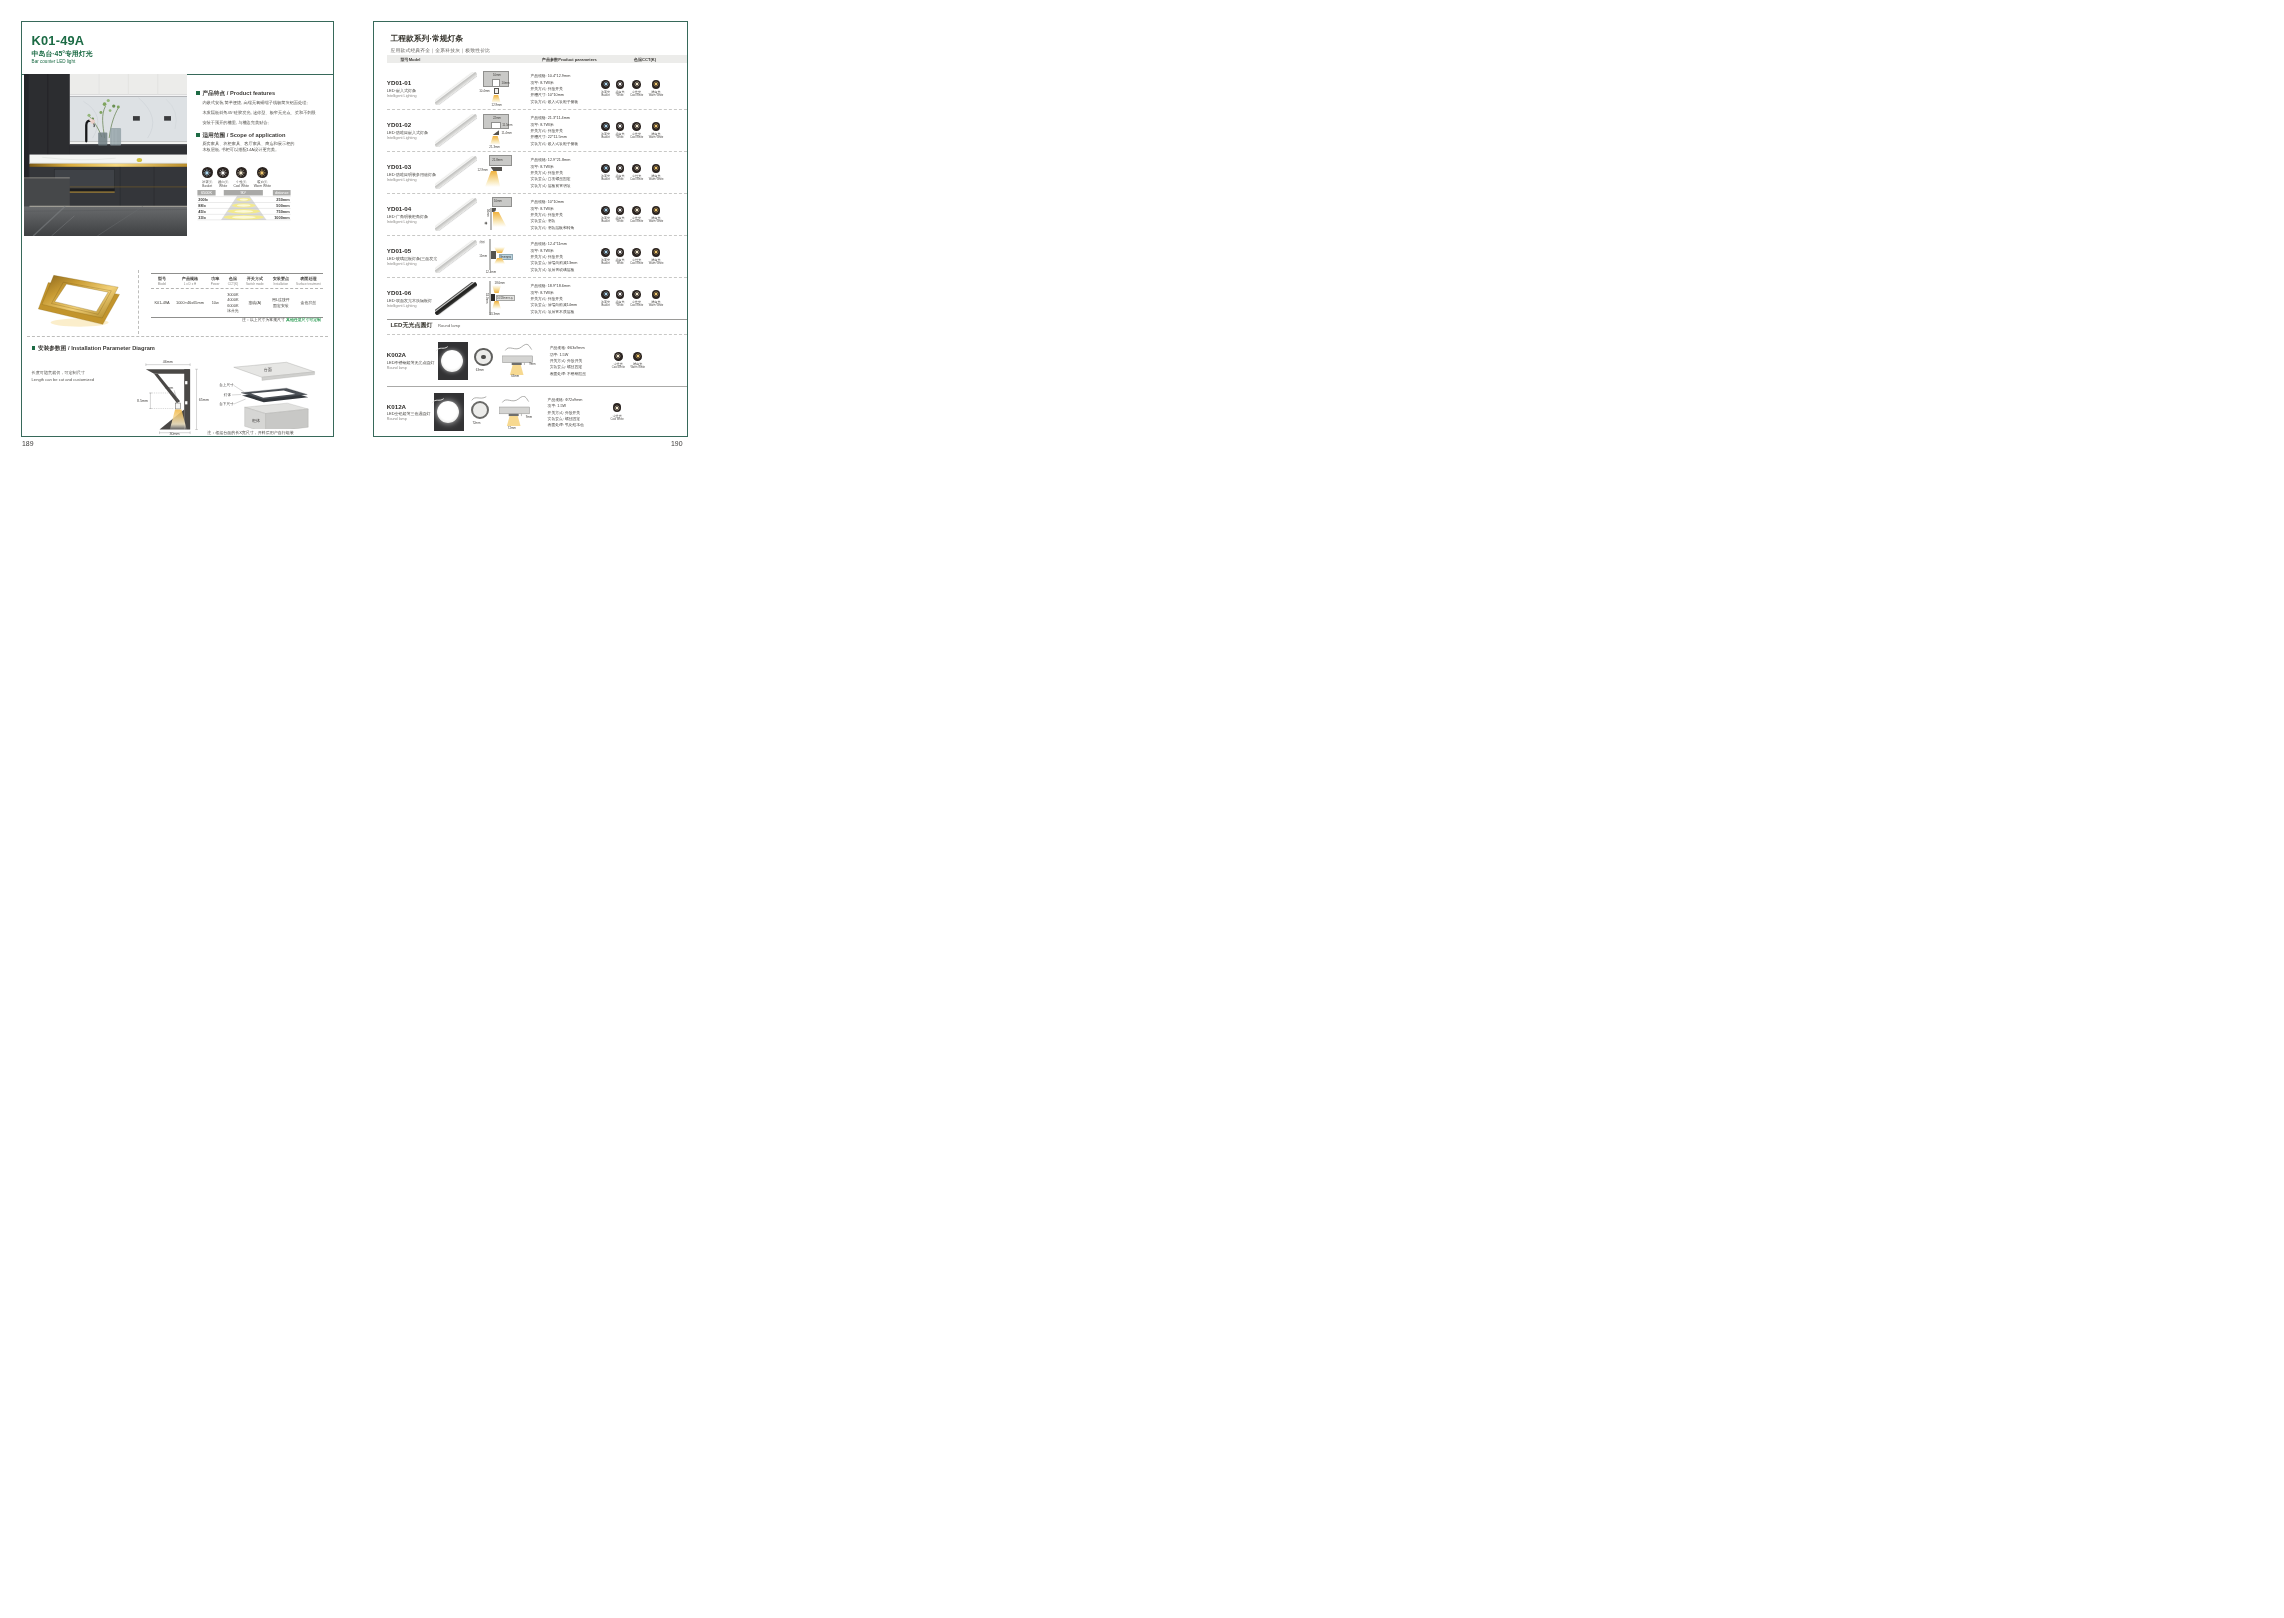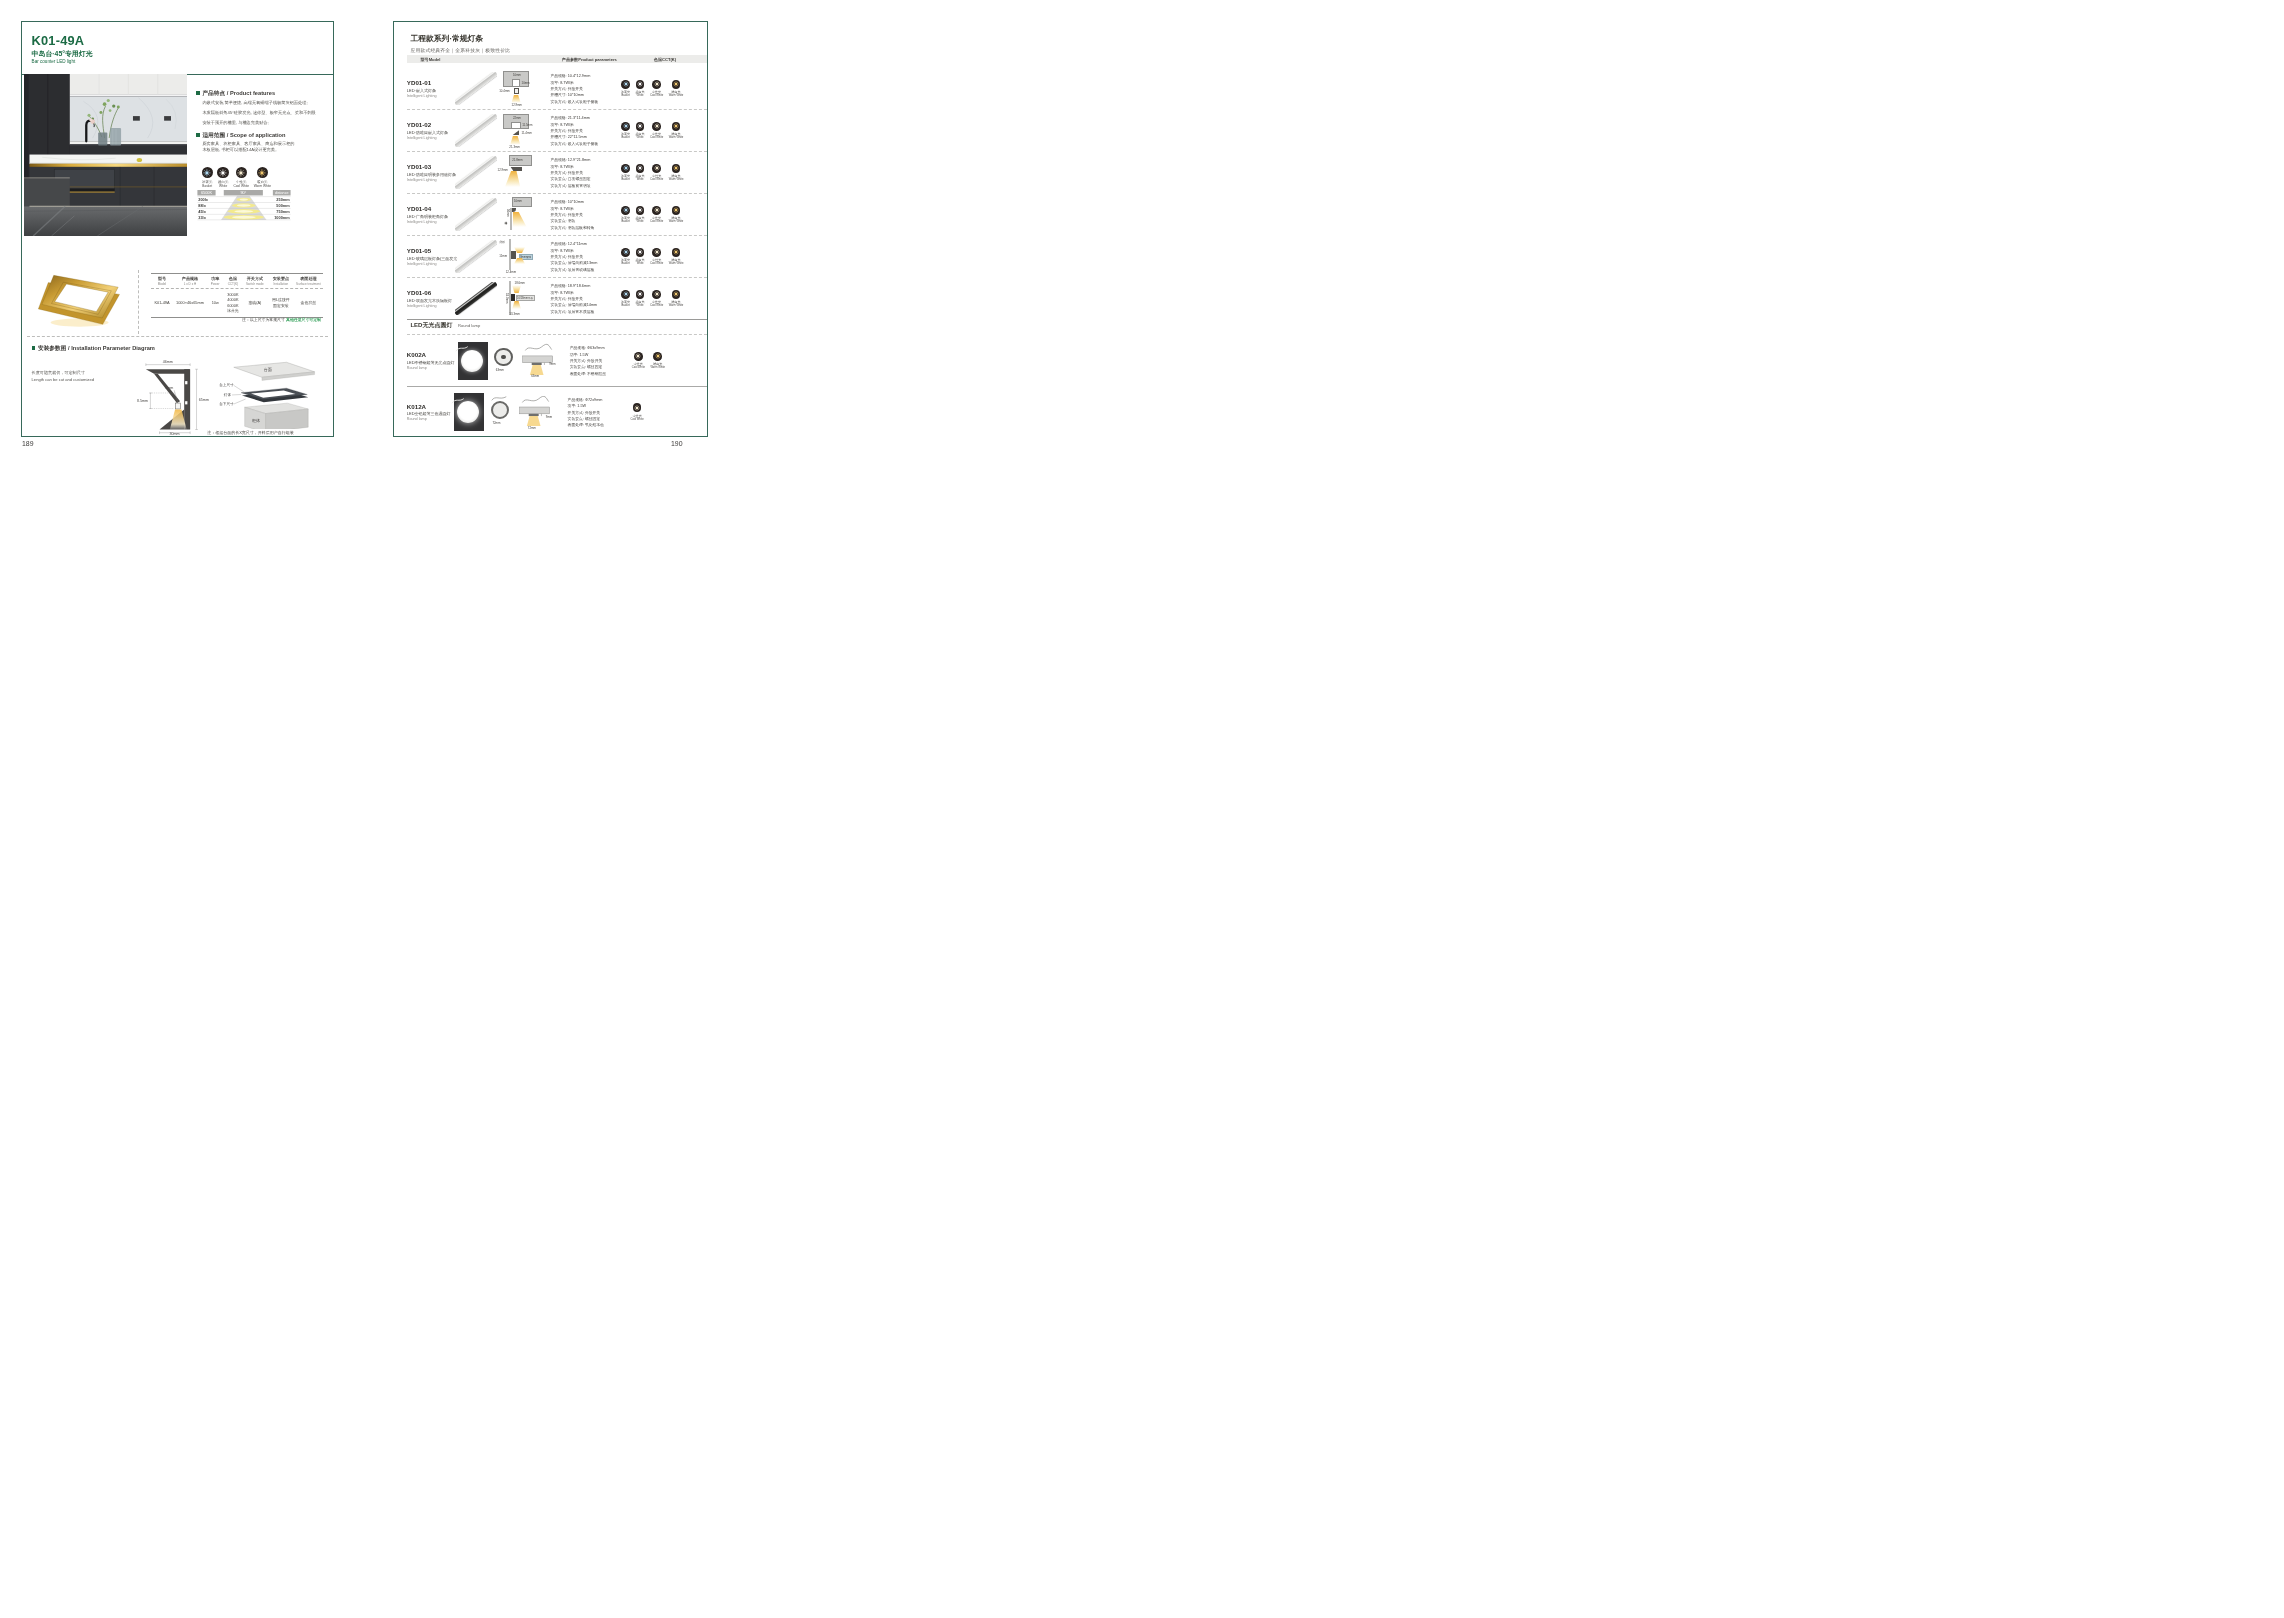--- a/index.html
+++ b/index.html
@@ -1,19 +1,19 @@
 <!DOCTYPE html>
 <html style="font-size:7.3px"><head>
 <meta charset="utf-8">
 <style>
   html,body{margin:0;padding:0;background:#fff;}
   body{width:709px;height:462px;position:relative;font-family:"Liberation Sans","DejaVu Sans",sans-serif;color:#3d3b38;overflow:hidden;}
   .page{position:absolute;background:#fff;border:0.5px solid #37695a;box-sizing:border-box;}
   #lp{left:21px;top:21px;width:313px;height:416px;}
-  #rp{left:373px;top:21px;width:315px;height:416px;margin-left:20px;}
+  #rp{left:373px;top:21px;width:315px;height:416px;}
   .pageno{position:absolute;font-size:6.9px;color:#3c3a38;}
   
   .lp-model{position:absolute;left:9.6px;top:11px;font-size:12.8px;font-weight:bold;color:#1c6b45;letter-spacing:0.2px;}
   .lp-sub{position:absolute;left:9.6px;top:27px;font-size:6.9px;font-weight:bold;color:#1c6b45;}
   .lp-sub-en{position:absolute;left:9.6px;top:37px;font-size:4.6px;color:#1c6b45;}
   .lp-div{position:absolute;left:0;top:52px;width:100%;height:0;border-top:0.5px solid #37695a;}
   .kitchen{position:absolute;left:1.8px;top:52px;width:163px;height:162px;}
   .fcol{position:absolute;left:174px;top:52px;width:137px;height:228px;}
   .sec-h{position:absolute;font-weight:bold;font-size:5.7px;color:#3d3b38;white-space:nowrap;}
   .sq{display:inline-block;width:3.7px;height:3.7px;background:#1d6b45;margin-right:2.7px;}

